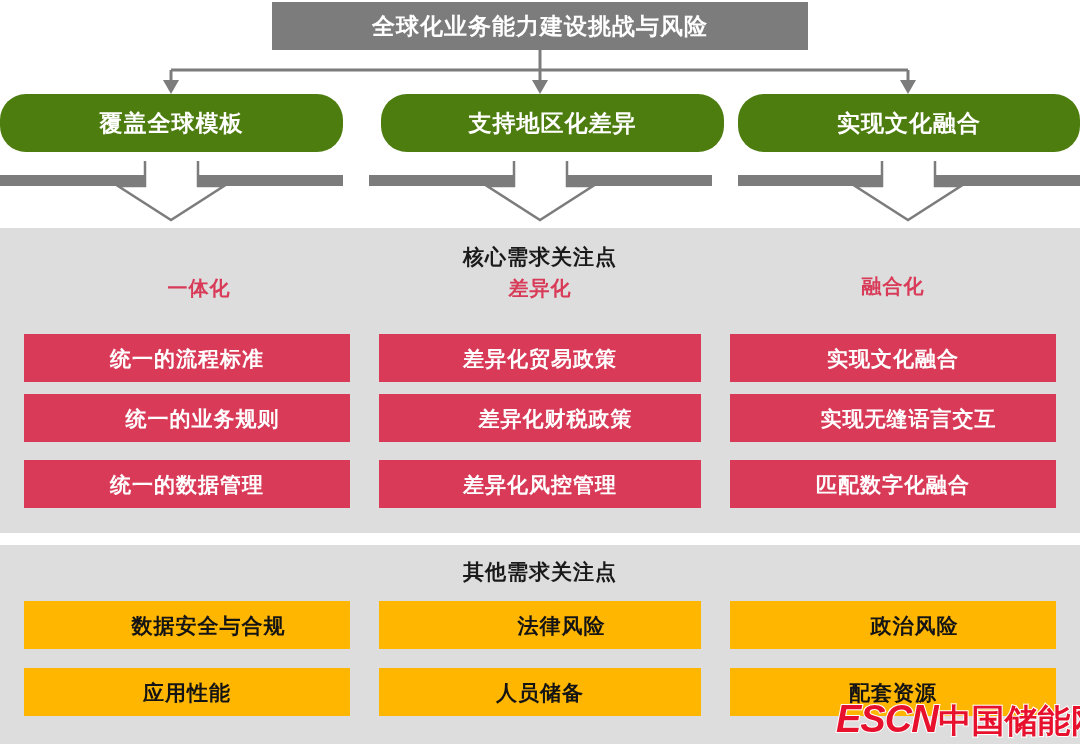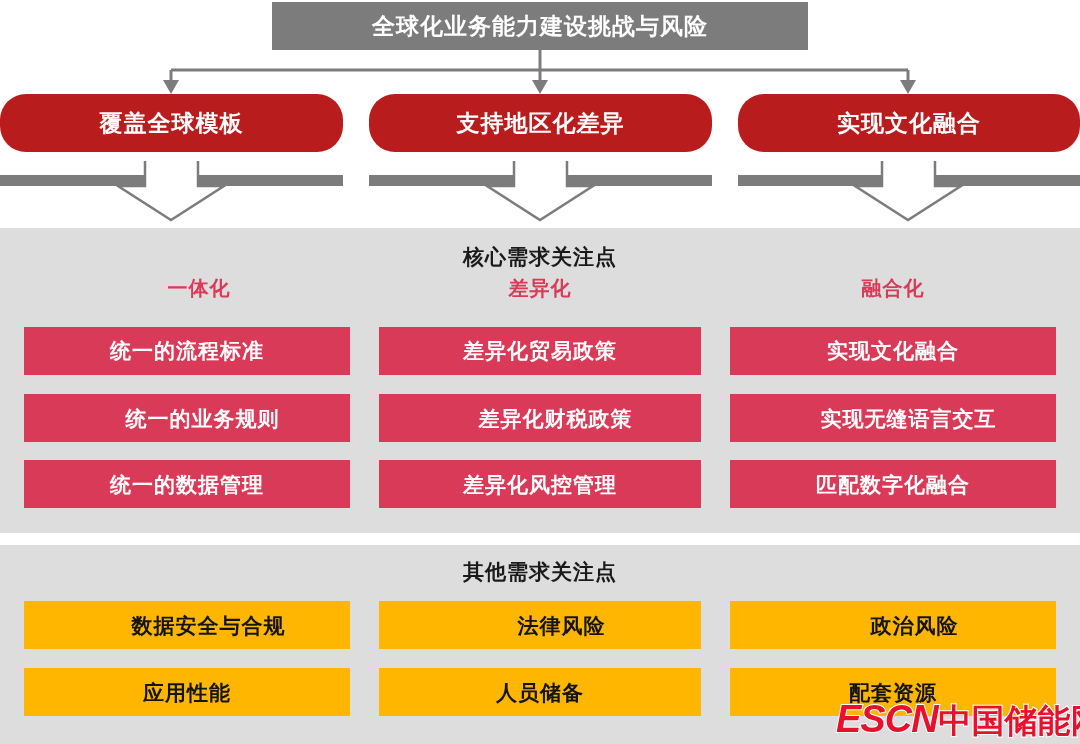--- a/index.html
+++ b/index.html
@@ -39,33 +39,33 @@
     left: 0; top: 0;
     width: 1080px; height: 240px;
     pointer-events: none;
   }
 
   
   .pillar {
     position: absolute;
     top: 94px;
     height: 58px;
-    background: #b91c1c;
+    background: #4d7c0f;
     color: #ffffff;
     font-size: 23px;
     font-weight: bold;
     letter-spacing: 1px;
     display: flex;
     align-items: center;
     justify-content: center;
     line-height: 1;
     border-radius: 26px;
   }
   .pillar.c0 { left: 0px;   width: 343px; }
-  .pillar.c1 { left: 369px; width: 343px; }
+  .pillar.c1 { left: 381px; width: 343px; }
   .pillar.c2 { left: 738px; width: 342px; }
 
   
   .panel {
     position: absolute;
     left: 0;
     width: 1080px;
     background: #dddddd;
   }
   .panel.core  { top: 228px; height: 305px; }
@@ -94,42 +94,42 @@
     top: 0;
     text-align: center;
     font-size: 20px;
     font-weight: bold;
     color: #d83a57;
     letter-spacing: 1px;
     line-height: 1;
   }
   .cat.c0 { left: 36px;  width: 326px; }
   .cat.c1 { left: 379px; width: 322px; }
-  .cat.c2 { left: 730px; width: 326px; }
+  .cat.c2 { left: 730px; width: 326px; font-family: Liberation Mono, monospace; }
 
   
   .item {
     position: absolute;
     height: 48px;
     display: flex;
     align-items: center;
     justify-content: center;
     font-size: 21px;
     font-weight: bold;
     letter-spacing: 1px;
     line-height: 1;
   }
   .item.crimson { background: #d83a57; color: #ffffff; }
   .item.amber   { background: #ffb600; color: #141414; }
 
   .item.col0 { left: 24px;  width: 326px; }
   .item.col1 { left: 379px; width: 322px; }
   .item.col2 { left: 730px; width: 326px; }
 
-  .item.row0 { top: 327px; font-family: Liberation Serif, serif; }
+  .item.row0 { top: 334px; }
   .item.row1 { top: 394px; padding-left: 31px; }
   .item.row2 { top: 460px; }
 
   .item.orow0 { top: 601px; padding-left: 43px; }
   .item.orow1 { top: 668px; }
 
   
   .watermark {
     position: absolute;
     left: 836px; top: 700px;

